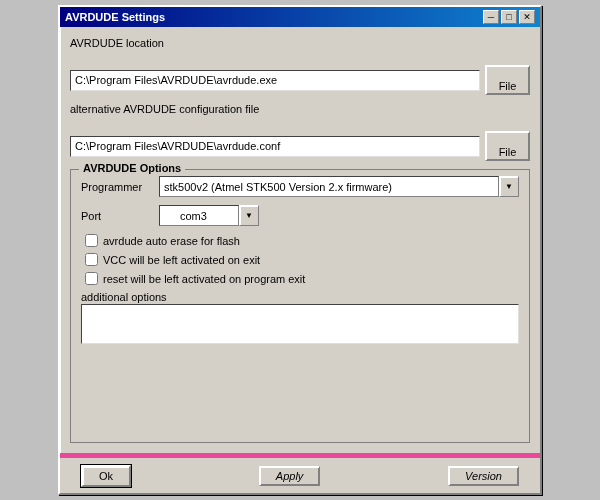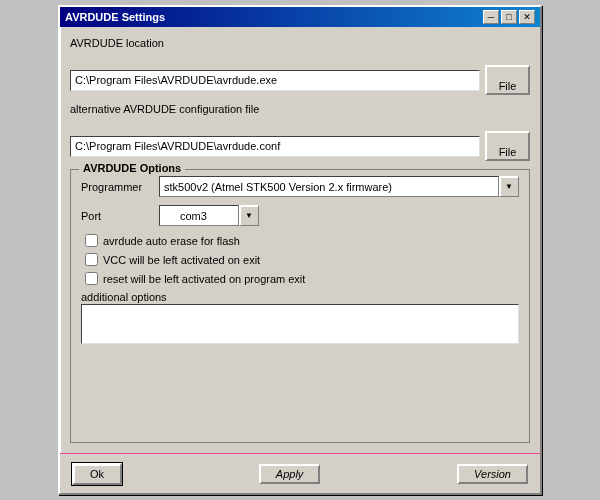--- a/index.html
+++ b/index.html
@@ -247,25 +247,25 @@
       width: 100%;
       font-size: 11px;
       font-family: Arial, sans-serif;
       padding: 2px 4px;
       resize: none;
     }
 
     .bottom-bar {
       height: 40px;
       background: #d4d0c8;
-      border-top: 1px solid #ec4899;
+      border-top: 5px solid #ec4899;
       display: flex;
       align-items: center;
       justify-content: space-between;
-      padding: 0 12px;
+      padding: 0 21px;
       flex-shrink: 0;
     }
 
     .bottom-left {
       display: flex;
     }
 
     .bottom-center {
       display: flex;
     }

